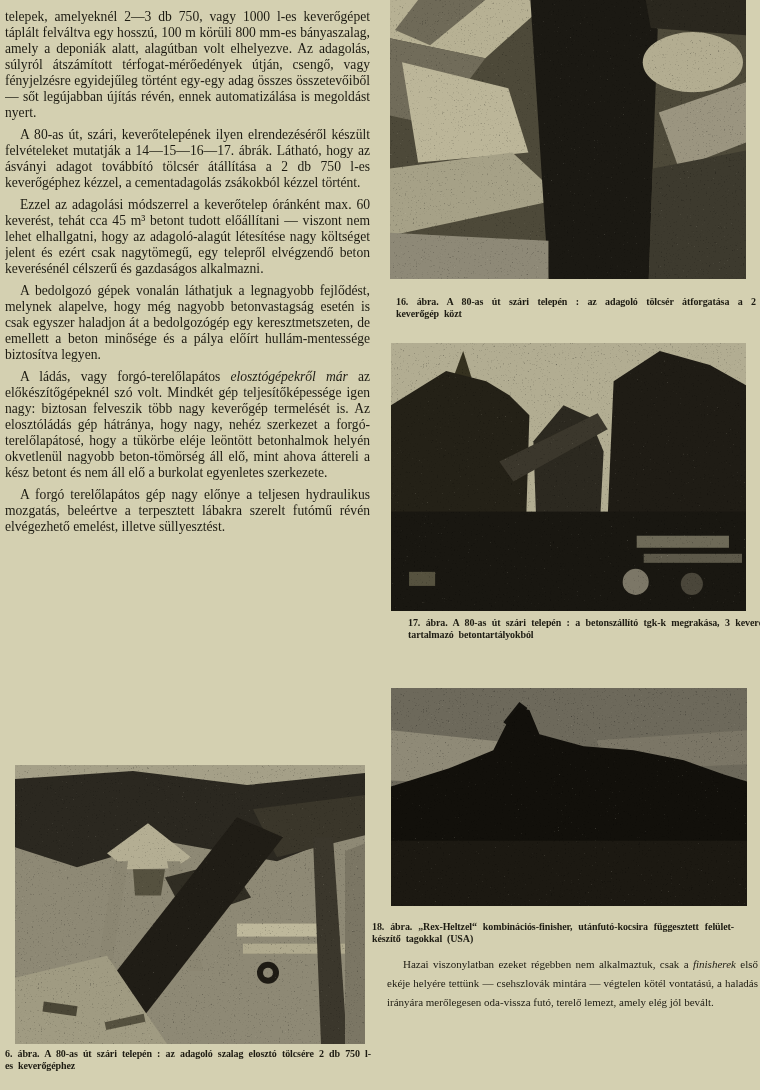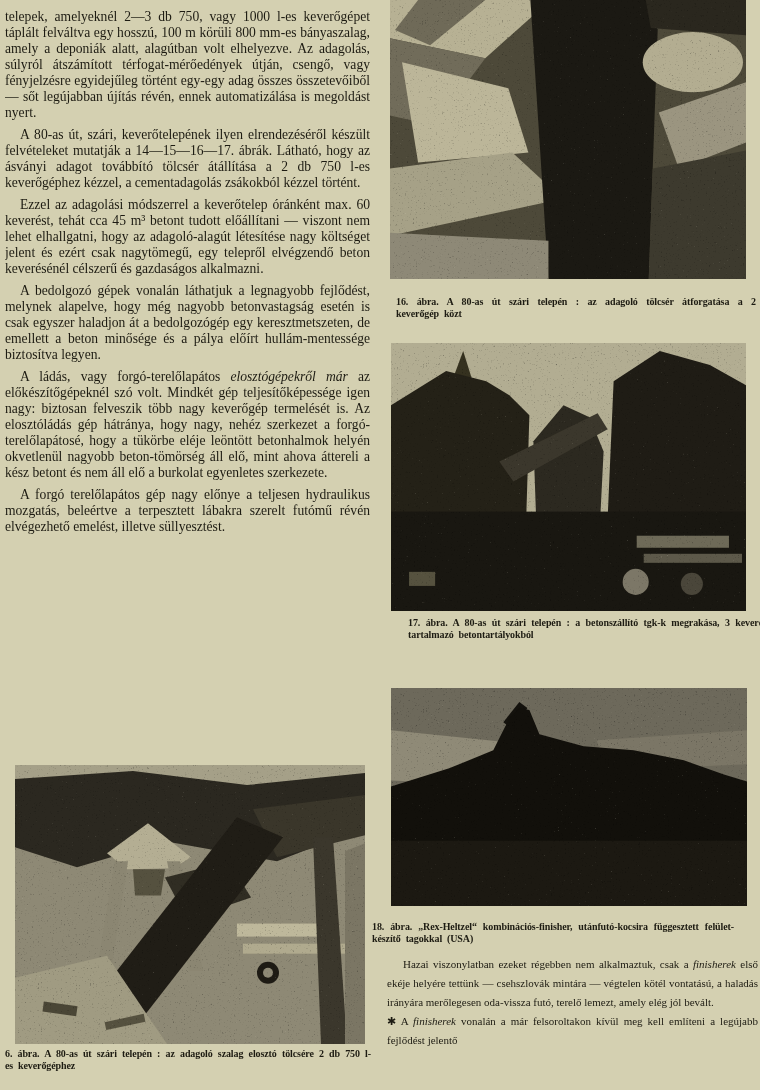--- a/index.html
+++ b/index.html
@@ -111,21 +111,20 @@
     <polygon points="0,98 58,80 102,62 118,30 128,20 138,22 148,46 192,58 242,62 292,72 332,86 355,93 355,217 0,217" fill="#12100b"></polygon>
     <rect x="0" y="152" width="355" height="65" fill="#1c1912"></rect>
     <rect width="355" height="217" filter="url(#grain-dark)" opacity="0.55"></rect>
     <rect width="355" height="217" filter="url(#grain-light)" opacity="0.5"></rect>
   </svg>
 </figure>
 <div class="caption abs" style="left:372px;top:921px;width:362px;">18. ábra. „Rex-Heltzel“ kombinációs-finisher, utánfutó-kocsira függesztett felület-készítő tagokkal (USA)</div>
 
 <div id="right-text" class="abs">
   <p class="indent"><span>Hazai viszonylatban ezeket régebben nem alkalmaztuk, csak a </span><span class="it">finisherek</span><span> első ekéje helyére tettünk — csehszlovák mintára — végtelen kötél vontatású, a haladás irányára merőlegesen oda-vissza futó, terelő lemezt, amely elég jól bevált.</span></p>
-  <p><span>✱ A </span><span class="it">finisherek</span><span> vonalán a már felsoroltakon kívül meg kell említeni a legújabb fejlődést jelentő</span></p>
 </div>
 
 <figure class="abs" style="left:15px;top:765px;width:350px;height:279px;">
   <svg class="photo" viewBox="0 0 350 278" preserveAspectRatio="none">
     <rect width="350" height="278" fill="#8e8975"></rect>
     <rect width="350" height="20" fill="#a5a088"></rect>
     <polygon points="0,14 118,6 232,20 350,8 350,62 262,96 150,76 62,102 0,82" fill="#2b2820"></polygon>
     <polygon points="238,44 350,30 350,70 262,92" fill="#3a362a"></polygon>
     <polygon points="92,88 133,58 176,92 158,103 112,104" fill="#b4ae93"></polygon>
     <polygon points="100,96 113,96 96,205 82,203" fill="#8b8672"></polygon>

